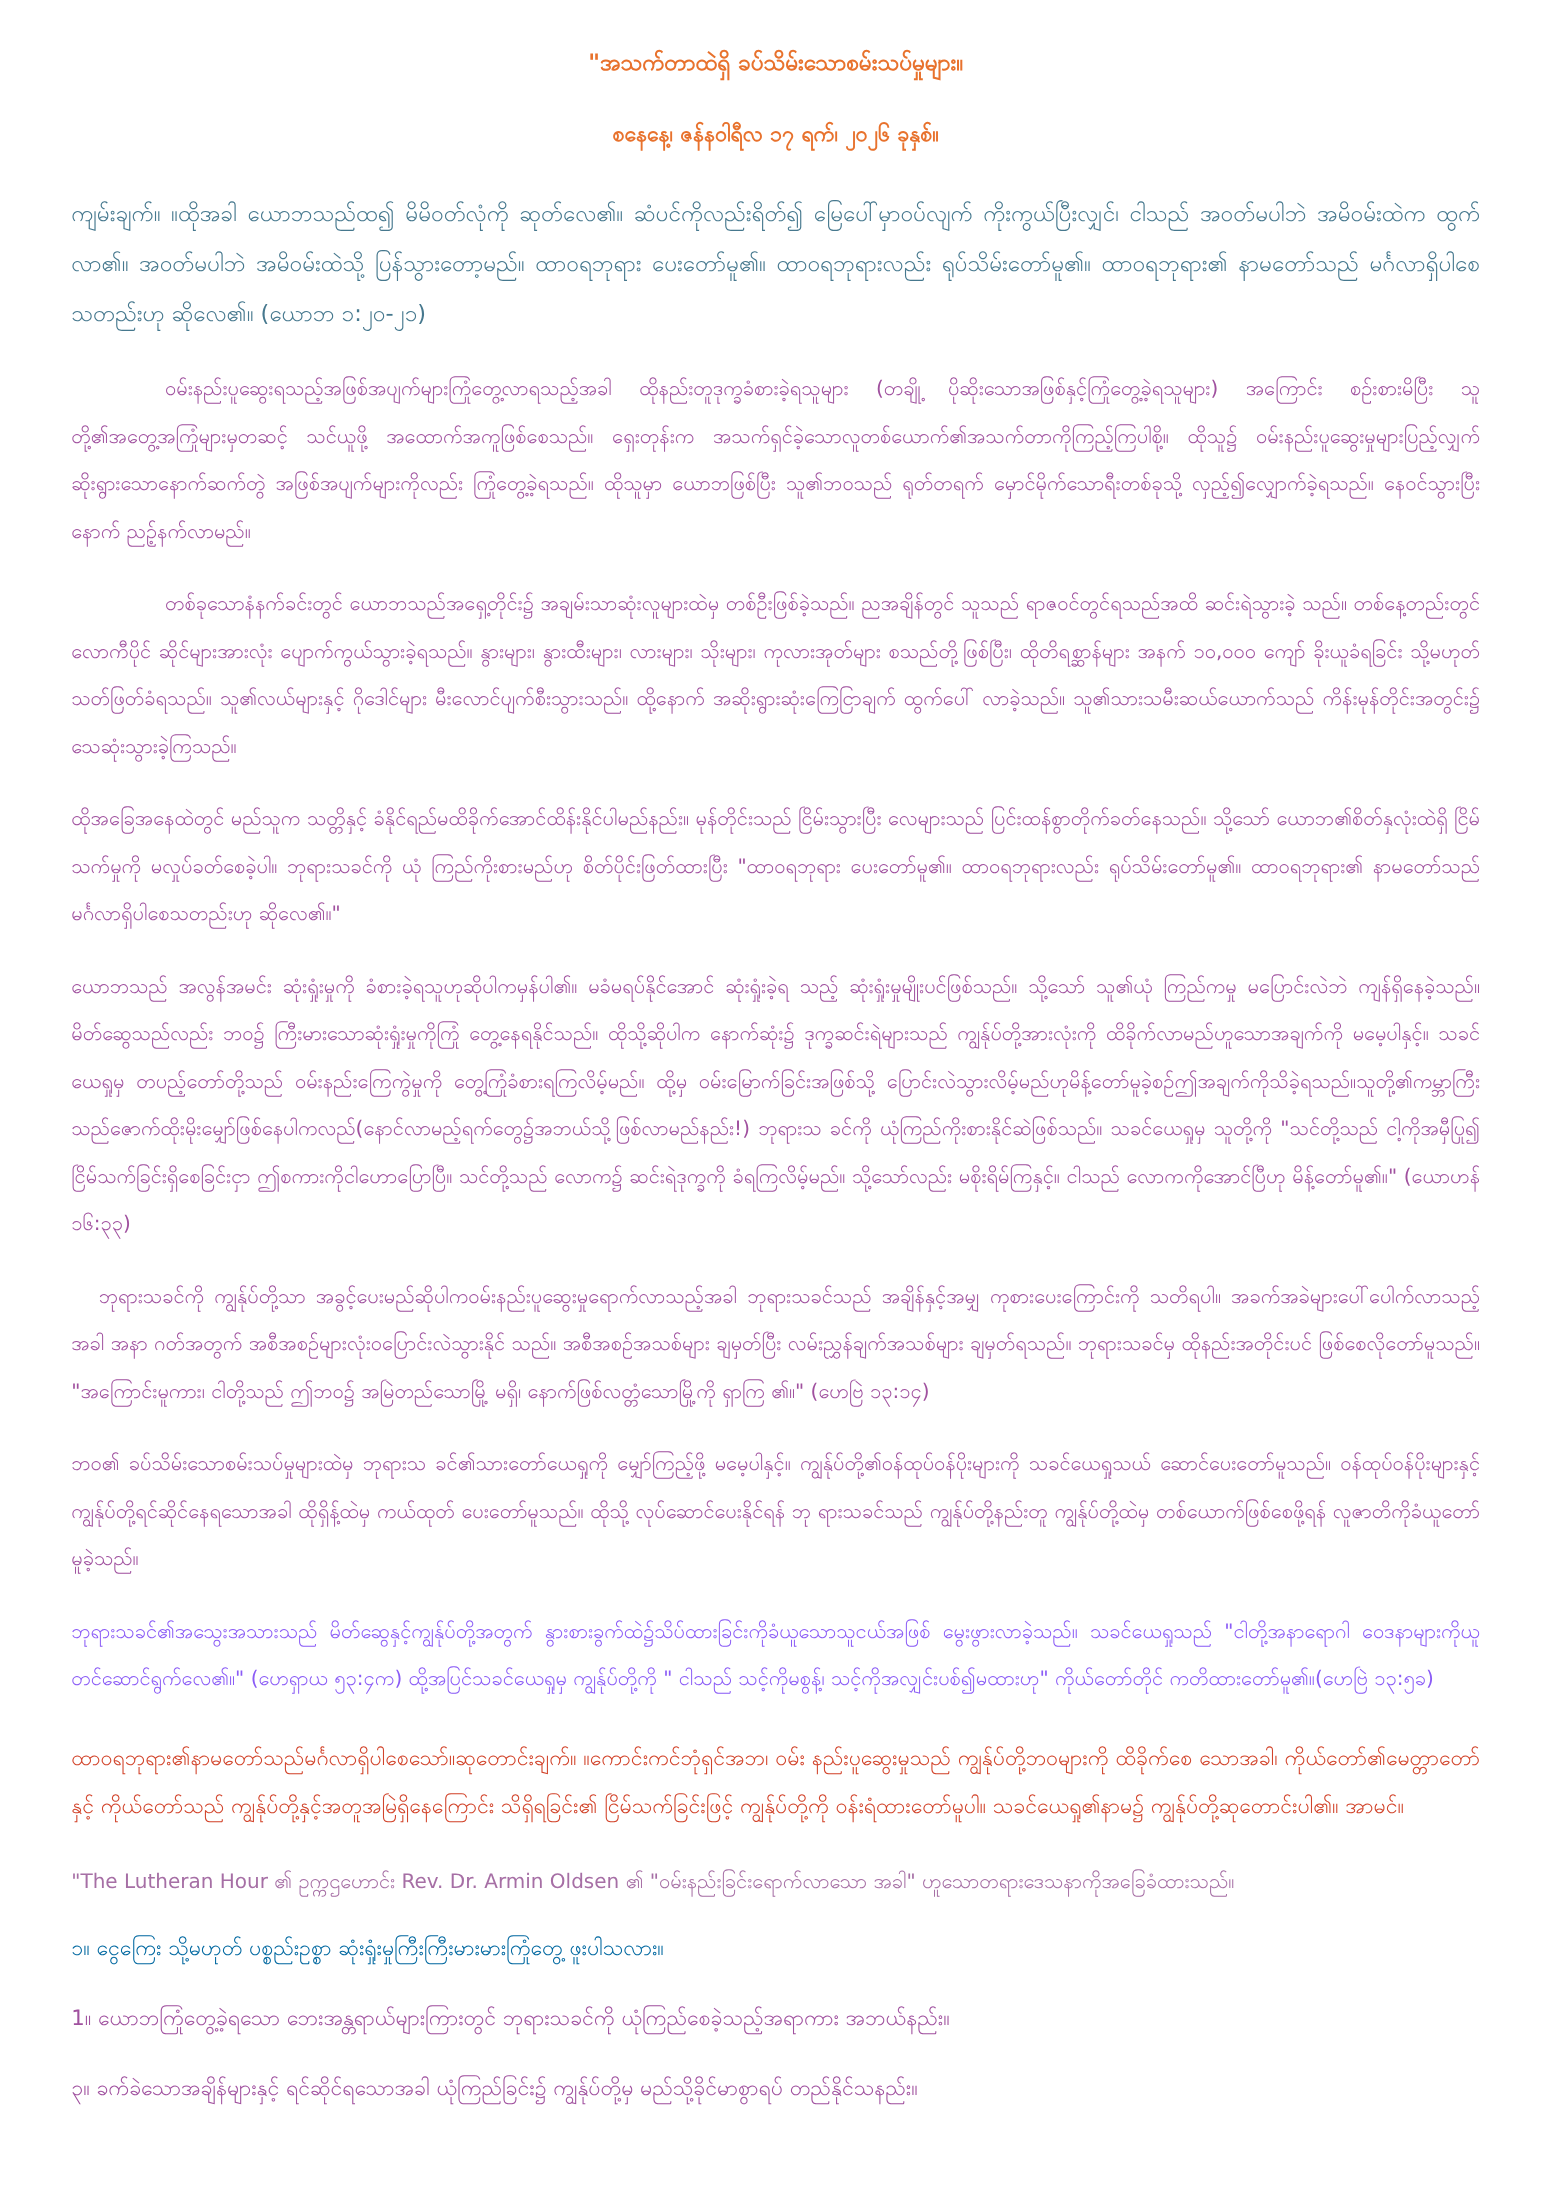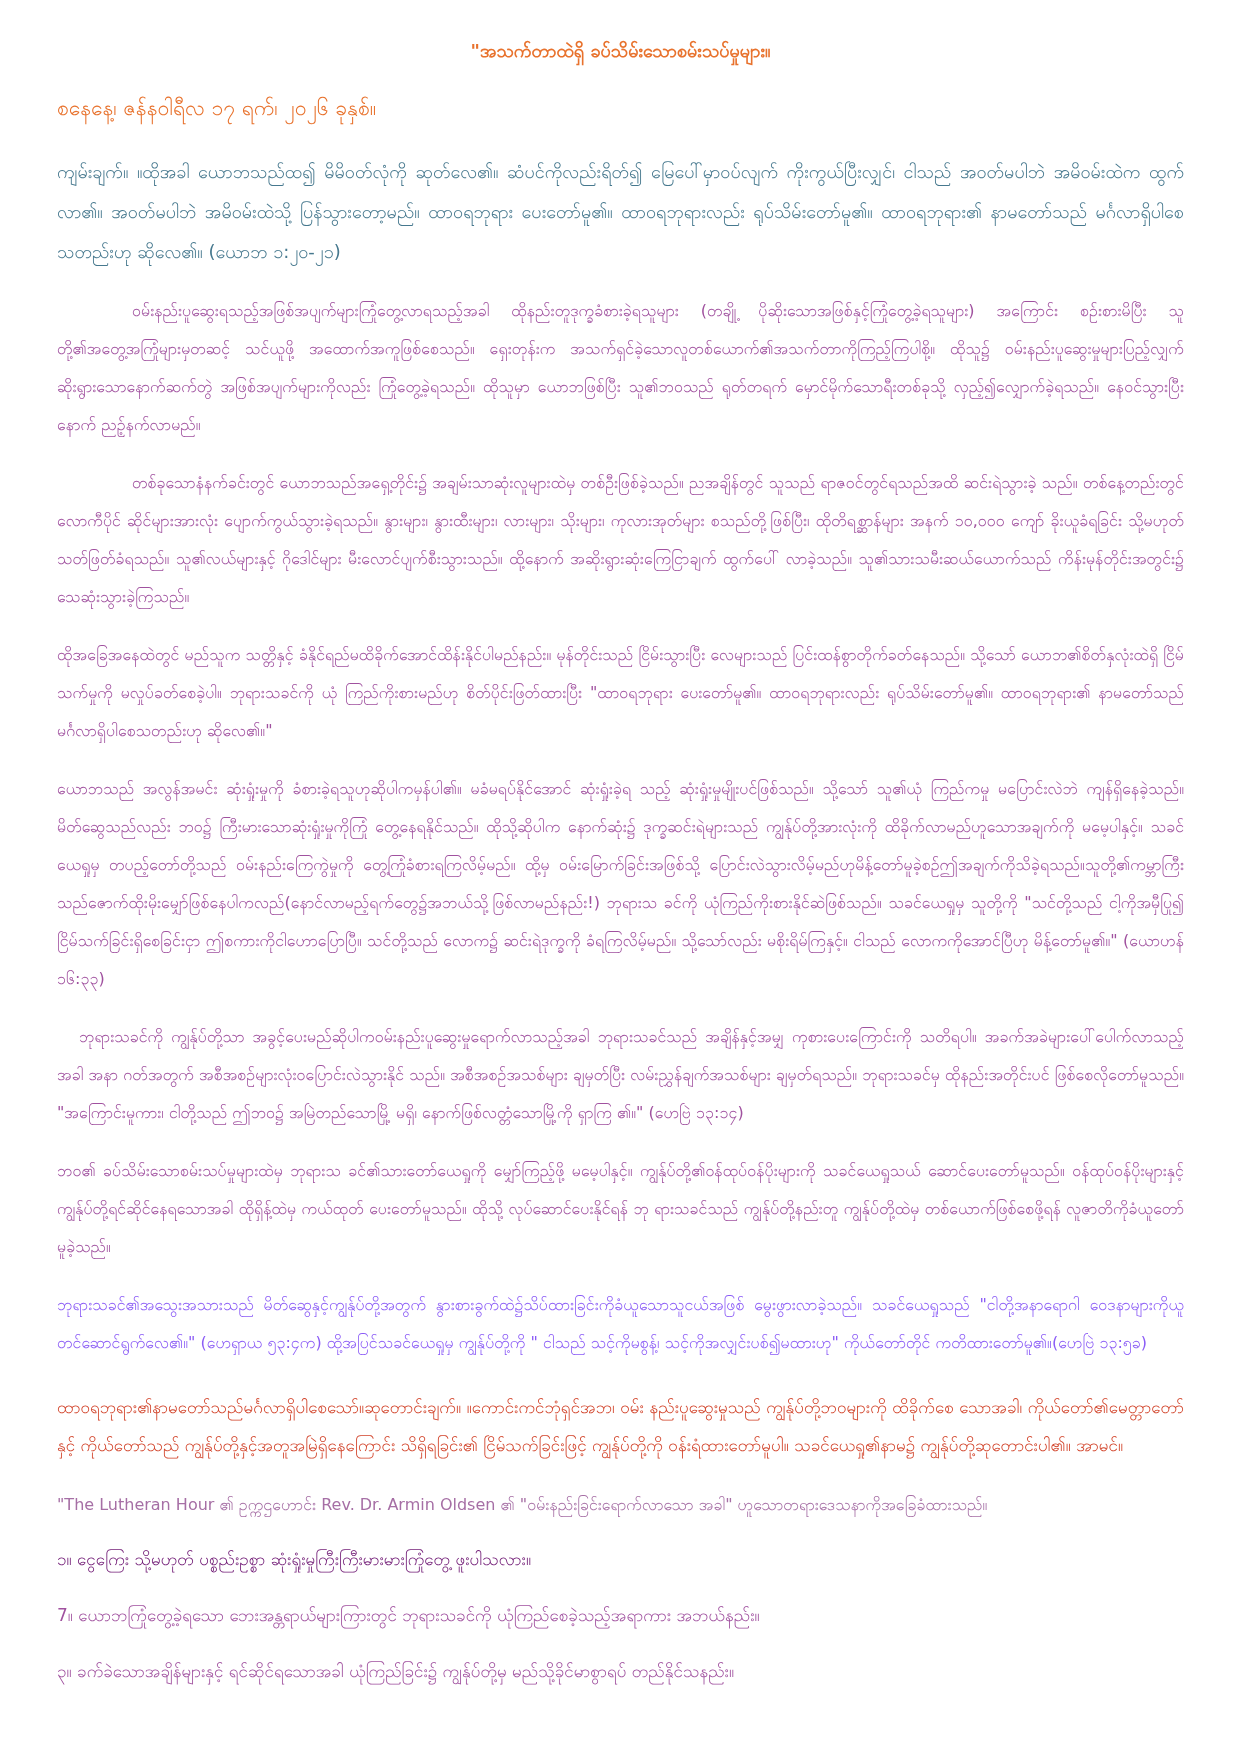--- a/index.html
+++ b/index.html
@@ -21,22 +21,23 @@
   }
   .doc-title {
     margin: 6px 0 0 0;
     text-align: center;
     font-size: 18px;
     font-weight: bold;
     line-height: 30px;
   }
   .doc-date {
     margin: 28px 0 0 0;
-    font-size: 21px;
-    font-weight: normal;
+    text-align: center;
+    font-size: 17px;
+    font-weight: bold;
     line-height: 28px;
   }
   .scripture {
     margin: 30px 0 10px 0;
     font-size: 18px;
     line-height: 40px;
     text-align: justify;
   }
   .para {
     margin: 20px 0 0 0;
@@ -85,17 +86,17 @@
   <p class="para" style="color: rgb(160, 81, 159);">ယောဘသည် အလွန်အမင်း ဆုံးရှုံးမှုကို ခံစားခဲ့ရသူဟုဆိုပါကမှန်ပါ၏။ မခံမရပ်နိုင်အောင် ဆုံးရှုံးခဲ့ရ သည့် ဆုံးရှုံးမှုမျိုးပင်ဖြစ်သည်။ သို့သော် သူ၏ယုံ ကြည်ကမှု မပြောင်းလဲဘဲ ကျန်ရှိနေခဲ့သည်။ မိတ်ဆွေသည်လည်း ဘဝ၌ ကြီးမားသောဆုံးရှုံးမှုကိုကြုံ တွေ့နေရနိုင်သည်။ ထိုသို့ဆိုပါက နောက်ဆုံး၌ ဒုက္ခဆင်းရဲများသည် ကျွန်ုပ်တို့အားလုံးကို ထိခိုက်လာမည်ဟူသောအချက်ကို မမေ့ပါနှင့်။ သခင်ယေရှုမှ တပည့်တော်တို့သည် ဝမ်းနည်းကြေကွဲမှုကို တွေ့ကြုံခံစားရကြလိမ့်မည်။ ထို့မှ ဝမ်းမြောက်ခြင်းအဖြစ်သို့ ပြောင်းလဲသွားလိမ့်မည်ဟုမိန့်တော်မူခဲ့စဉ်ဤအချက်ကိုသိခဲ့ရသည်။သူတို့၏ကမ္ဘာကြီးသည်ဇောက်ထိုးမိုးမျှော်ဖြစ်နေပါကလည်(နောင်လာမည့်ရက်တွေ၌အဘယ်သို့ဖြစ်လာမည်နည်း!) ဘုရားသ ခင်ကို ယုံကြည်ကိုးစားနိုင်ဆဲဖြစ်သည်။ သခင်ယေရှုမှ သူတို့ကို "သင်တို့သည် ငါ့ကိုအမှီပြု၍ ငြိမ်သက်ခြင်းရှိစေခြင်းငှာ ဤစကားကိုငါဟောပြောပြီ။ သင်တို့သည် လောက၌ ဆင်းရဲဒုက္ခကို ခံရကြလိမ့်မည်။ သို့သော်လည်း မစိုးရိမ်ကြနှင့်။ ငါသည် လောကကိုအောင်ပြီဟု မိန့်တော်မူ၏။" (ယောဟန် ၁၆:၃၃)</p>
   <p class="para indent-sm" style="color: rgb(160, 81, 159);">ဘုရားသခင်ကို ကျွန်ုပ်တို့သာ အခွင့်ပေးမည်ဆိုပါကဝမ်းနည်းပူဆွေးမှုရောက်လာသည့်အခါ ဘုရားသခင်သည် အချိန်နှင့်အမျှ ကုစားပေးကြောင်းကို သတိရပါ။ အခက်အခဲများပေါ်ပေါက်လာသည့်အခါ အနာ ဂတ်အတွက် အစီအစဉ်များလုံးဝပြောင်းလဲသွားနိုင် သည်။ အစီအစဉ်အသစ်များ ချမှတ်ပြီး လမ်းညွှန်ချက်အသစ်များ ချမှတ်ရသည်။ ဘုရားသခင်မှ ထိုနည်းအတိုင်းပင် ဖြစ်စေလိုတော်မူသည်။ "အကြောင်းမူကား၊ ငါတို့သည် ဤဘဝ၌ အမြဲတည်သောမြို့ မရှိ၊ နောက်ဖြစ်လတ္တံသောမြို့ကို ရှာကြ ၏။" (ဟေဗြဲ ၁၃:၁၄)</p>
   <p class="para" style="color: rgb(160, 81, 159);">ဘဝ၏ ခပ်သိမ်းသောစမ်းသပ်မှုများထဲမှ ဘုရားသ ခင်၏သားတော်ယေရှုကို မျှော်ကြည့်ဖို့ မမေ့ပါနှင့်။ ကျွန်ုပ်တို့၏ဝန်ထုပ်ဝန်ပိုးများကို သခင်ယေရှုသယ် ဆောင်ပေးတော်မူသည်။ ဝန်ထုပ်ဝန်ပိုးများနှင့်ကျွန်ုပ်တို့ရင်ဆိုင်နေရသောအခါ ထိုရှိန့်ထဲမှ ကယ်ထုတ် ပေးတော်မူသည်။ ထိုသို့ လုပ်ဆောင်ပေးနိုင်ရန် ဘု ရားသခင်သည် ကျွန်ုပ်တို့နည်းတူ ကျွန်ုပ်တို့ထဲမှ တစ်ယောက်ဖြစ်စေဖို့ရန် လူဇာတိကိုခံယူတော်မူခဲ့သည်။</p>
   <p class="para" style="color: #8b5cf6;">ဘုရားသခင်၏အသွေးအသားသည် မိတ်ဆွေနှင့်ကျွန်ုပ်တို့အတွက် နွားစားခွက်ထဲ၌သိပ်ထားခြင်းကိုခံယူသောသူငယ်အဖြစ် မွေးဖွားလာခဲ့သည်။ သခင်ယေရှုသည် "ငါတို့အနာရောဂါ ဝေဒနာများကိုယူတင်ဆောင်ရွက်လေ၏။" (ဟေရှာယ ၅၃:၄က) ထို့အပြင်သခင်ယေရှုမှ ကျွန်ုပ်တို့ကို " ငါသည် သင့်ကိုမစွန့်၊ သင့်ကိုအလျှင်းပစ်၍မထားဟု" ကိုယ်တော်တိုင် ကတိထားတော်မူ၏။(ဟေဗြဲ ၁၃:၅ခ)</p>
 
   <p class="prayer" id="el-prayer" style="color: rgb(210, 68, 43);">ထာဝရဘုရား၏နာမတော်သည်မင်္ဂလာရှိပါစေသော်။ဆုတောင်းချက်။ ။ကောင်းကင်ဘုံရှင်အဘ၊ ဝမ်း နည်းပူဆွေးမှုသည် ကျွန်ုပ်တို့ဘဝများကို ထိခိုက်စေ သောအခါ၊ ကိုယ်တော်၏မေတ္တာတော်နှင့် ကိုယ်တော်သည် ကျွန်ုပ်တို့နှင့်အတူအမြဲရှိနေကြောင်း သိရှိရခြင်း၏ ငြိမ်သက်ခြင်းဖြင့် ကျွန်ုပ်တို့ကို ဝန်းရံထားတော်မူပါ။ သခင်ယေရှု၏နာမ၌ ကျွန်ုပ်တို့ဆုတောင်းပါ၏။ အာမင်။</p>
 
   <p class="attribution" id="el-attribution" style="color: rgb(166, 111, 165);">"The Lutheran Hour ၏ ဥက္ကဌဟောင်း Rev. Dr. Armin Oldsen ၏ "ဝမ်းနည်းခြင်းရောက်လာသော အခါ" ဟူသောတရားဒေသနာကိုအခြေခံထားသည်။</p>
 
 
-  <p class="question" style="color: #701a75;">၁။ ငွေကြေး သို့မဟုတ် ပစ္စည်းဥစ္စာ ဆုံးရှုံးမှုကြီးကြီးမားမားကြုံတွေ့ ဖူးပါသလား။</p>
-  <p class="question" style="color: rgb(160, 81, 159);">7။ ယောဘကြုံတွေ့ခဲ့ရသော ဘေးအန္တရာယ်များကြားတွင် ဘုရားသခင်ကို ယုံကြည်စေခဲ့သည့်အရာကား အဘယ်နည်း။</p>
+  <p class="question" style="color: #0369a1;">၁။ ငွေကြေး သို့မဟုတ် ပစ္စည်းဥစ္စာ ဆုံးရှုံးမှုကြီးကြီးမားမားကြုံတွေ့ ဖူးပါသလား။</p>
+  <p class="question" style="color: rgb(160, 81, 159);">1။ ယောဘကြုံတွေ့ခဲ့ရသော ဘေးအန္တရာယ်များကြားတွင် ဘုရားသခင်ကို ယုံကြည်စေခဲ့သည့်အရာကား အဘယ်နည်း။</p>
   <p class="question" style="color: rgb(160, 81, 159);">၃။ ခက်ခဲသောအချိန်များနှင့် ရင်ဆိုင်ရသောအခါ ယုံကြည်ခြင်း၌ ကျွန်ုပ်တို့မှ မည်သို့ခိုင်မာစွာရပ် တည်နိုင်သနည်း။</p>
 
 </div>
 
 </body></html>

